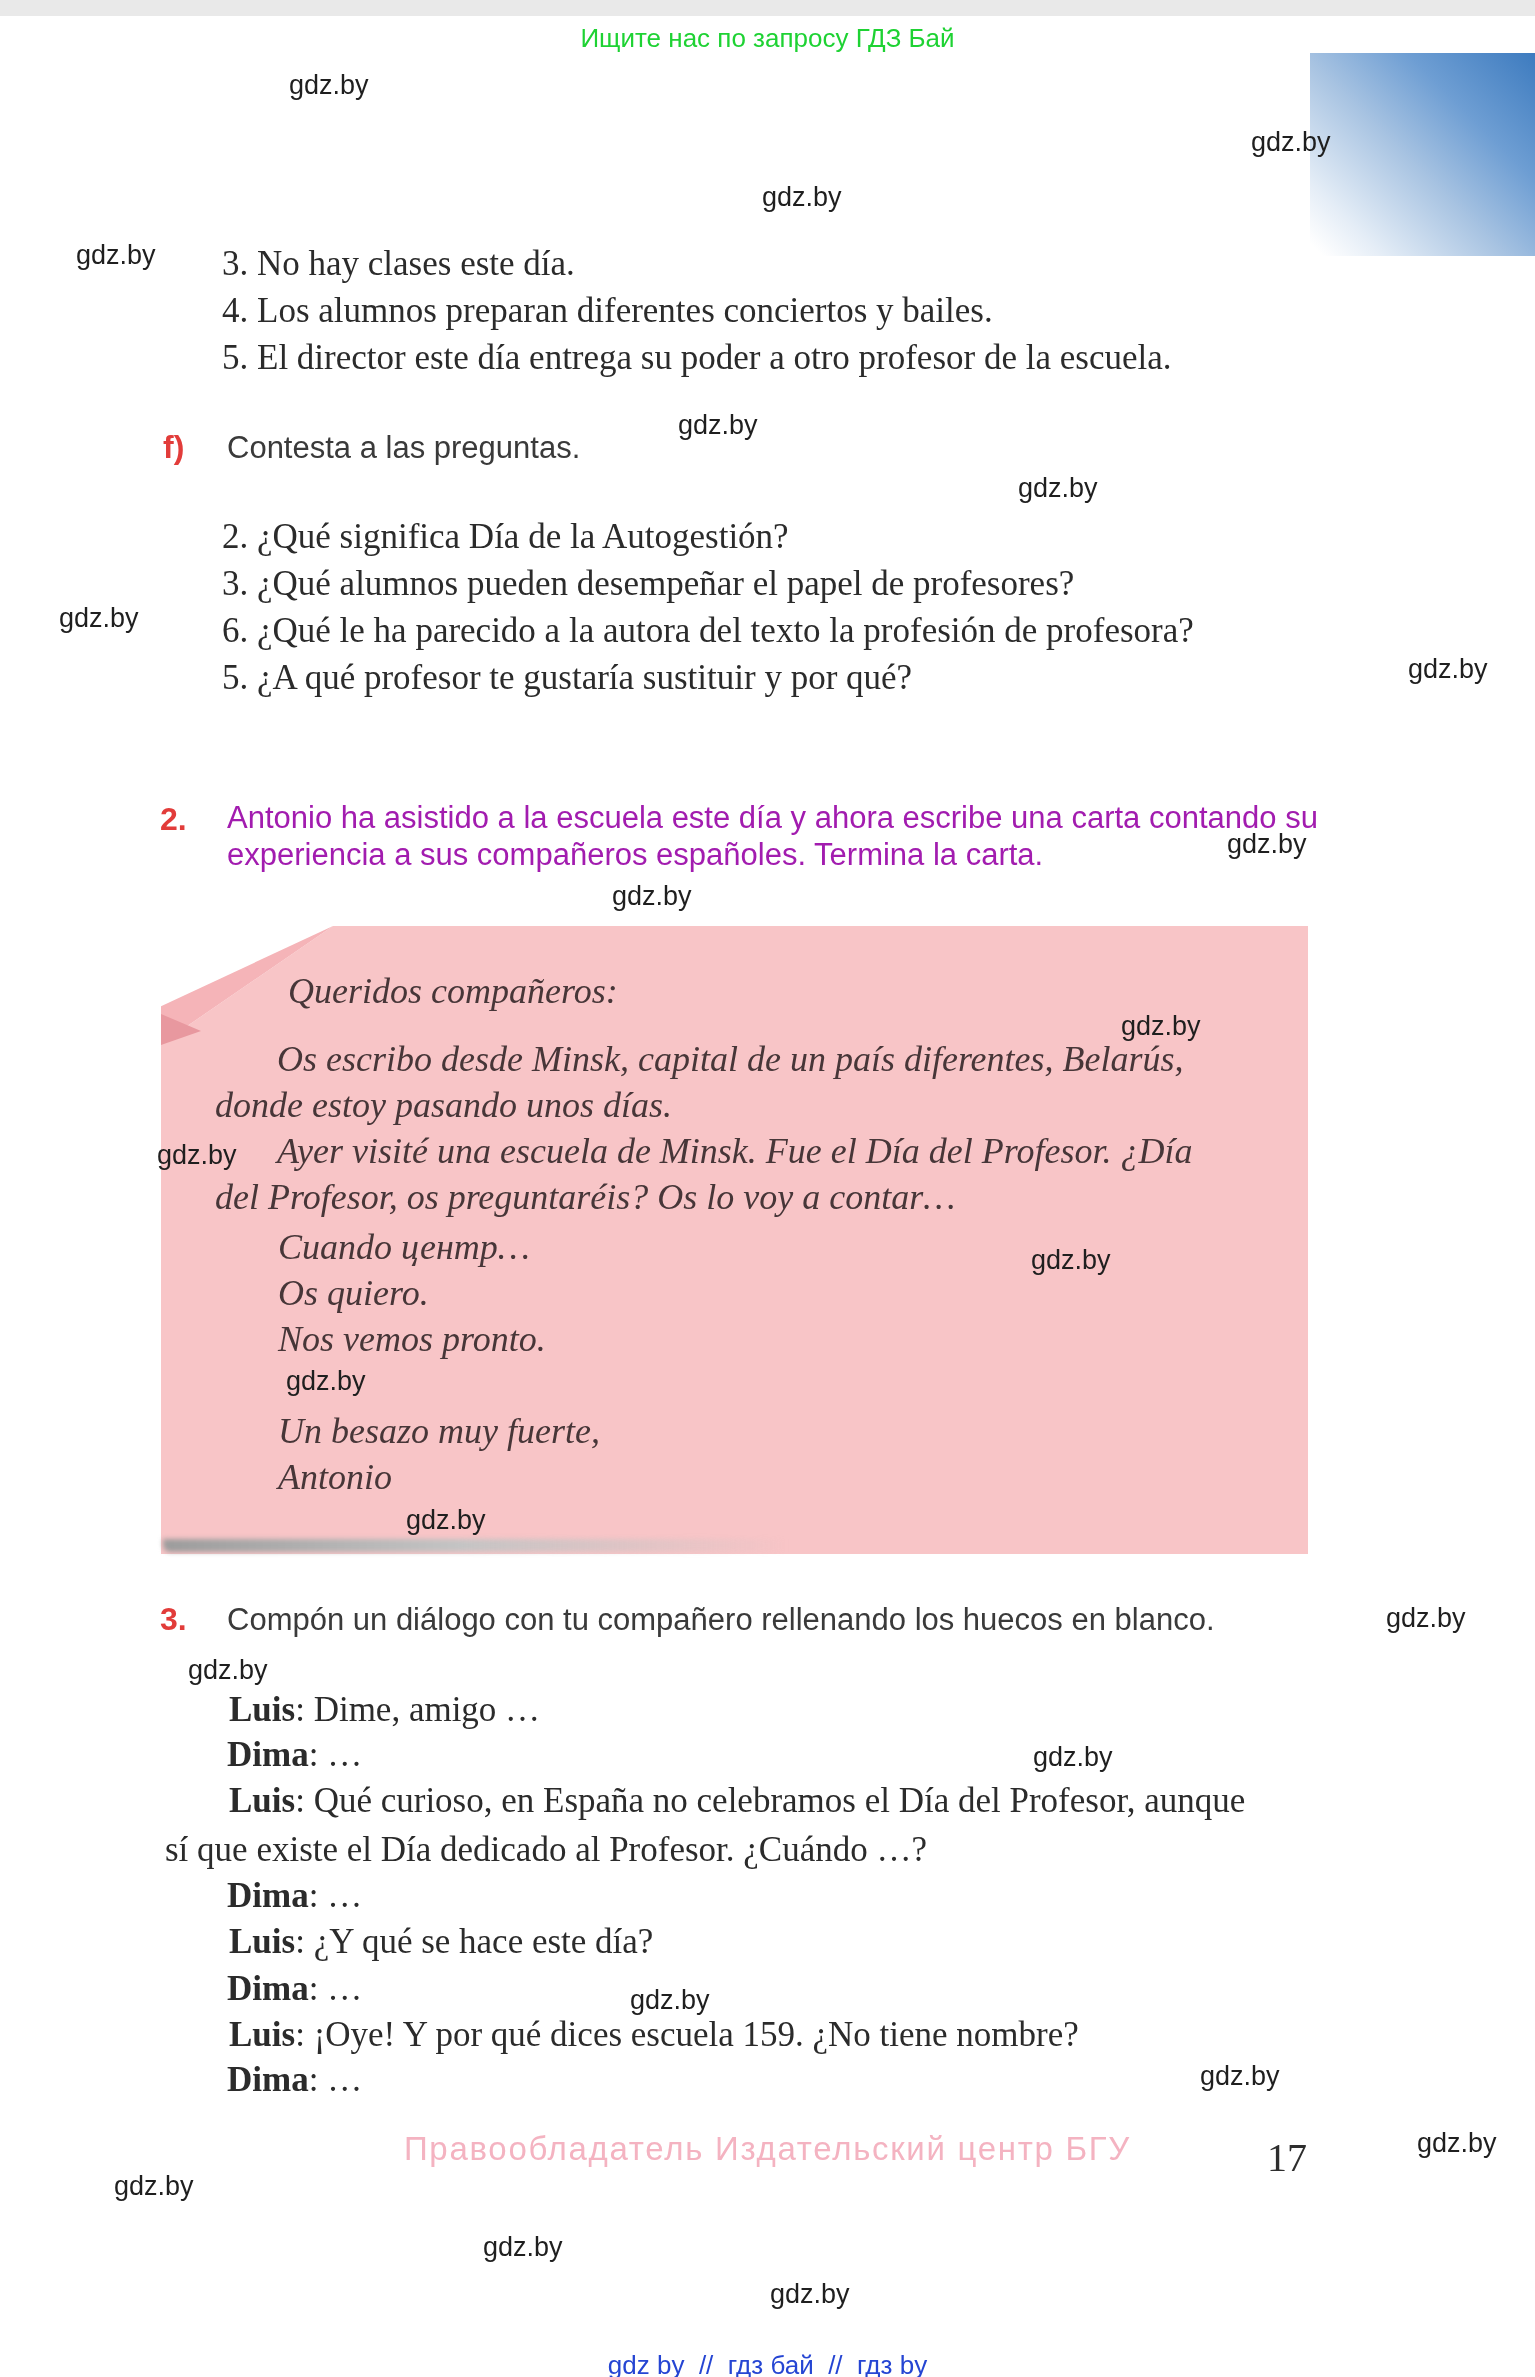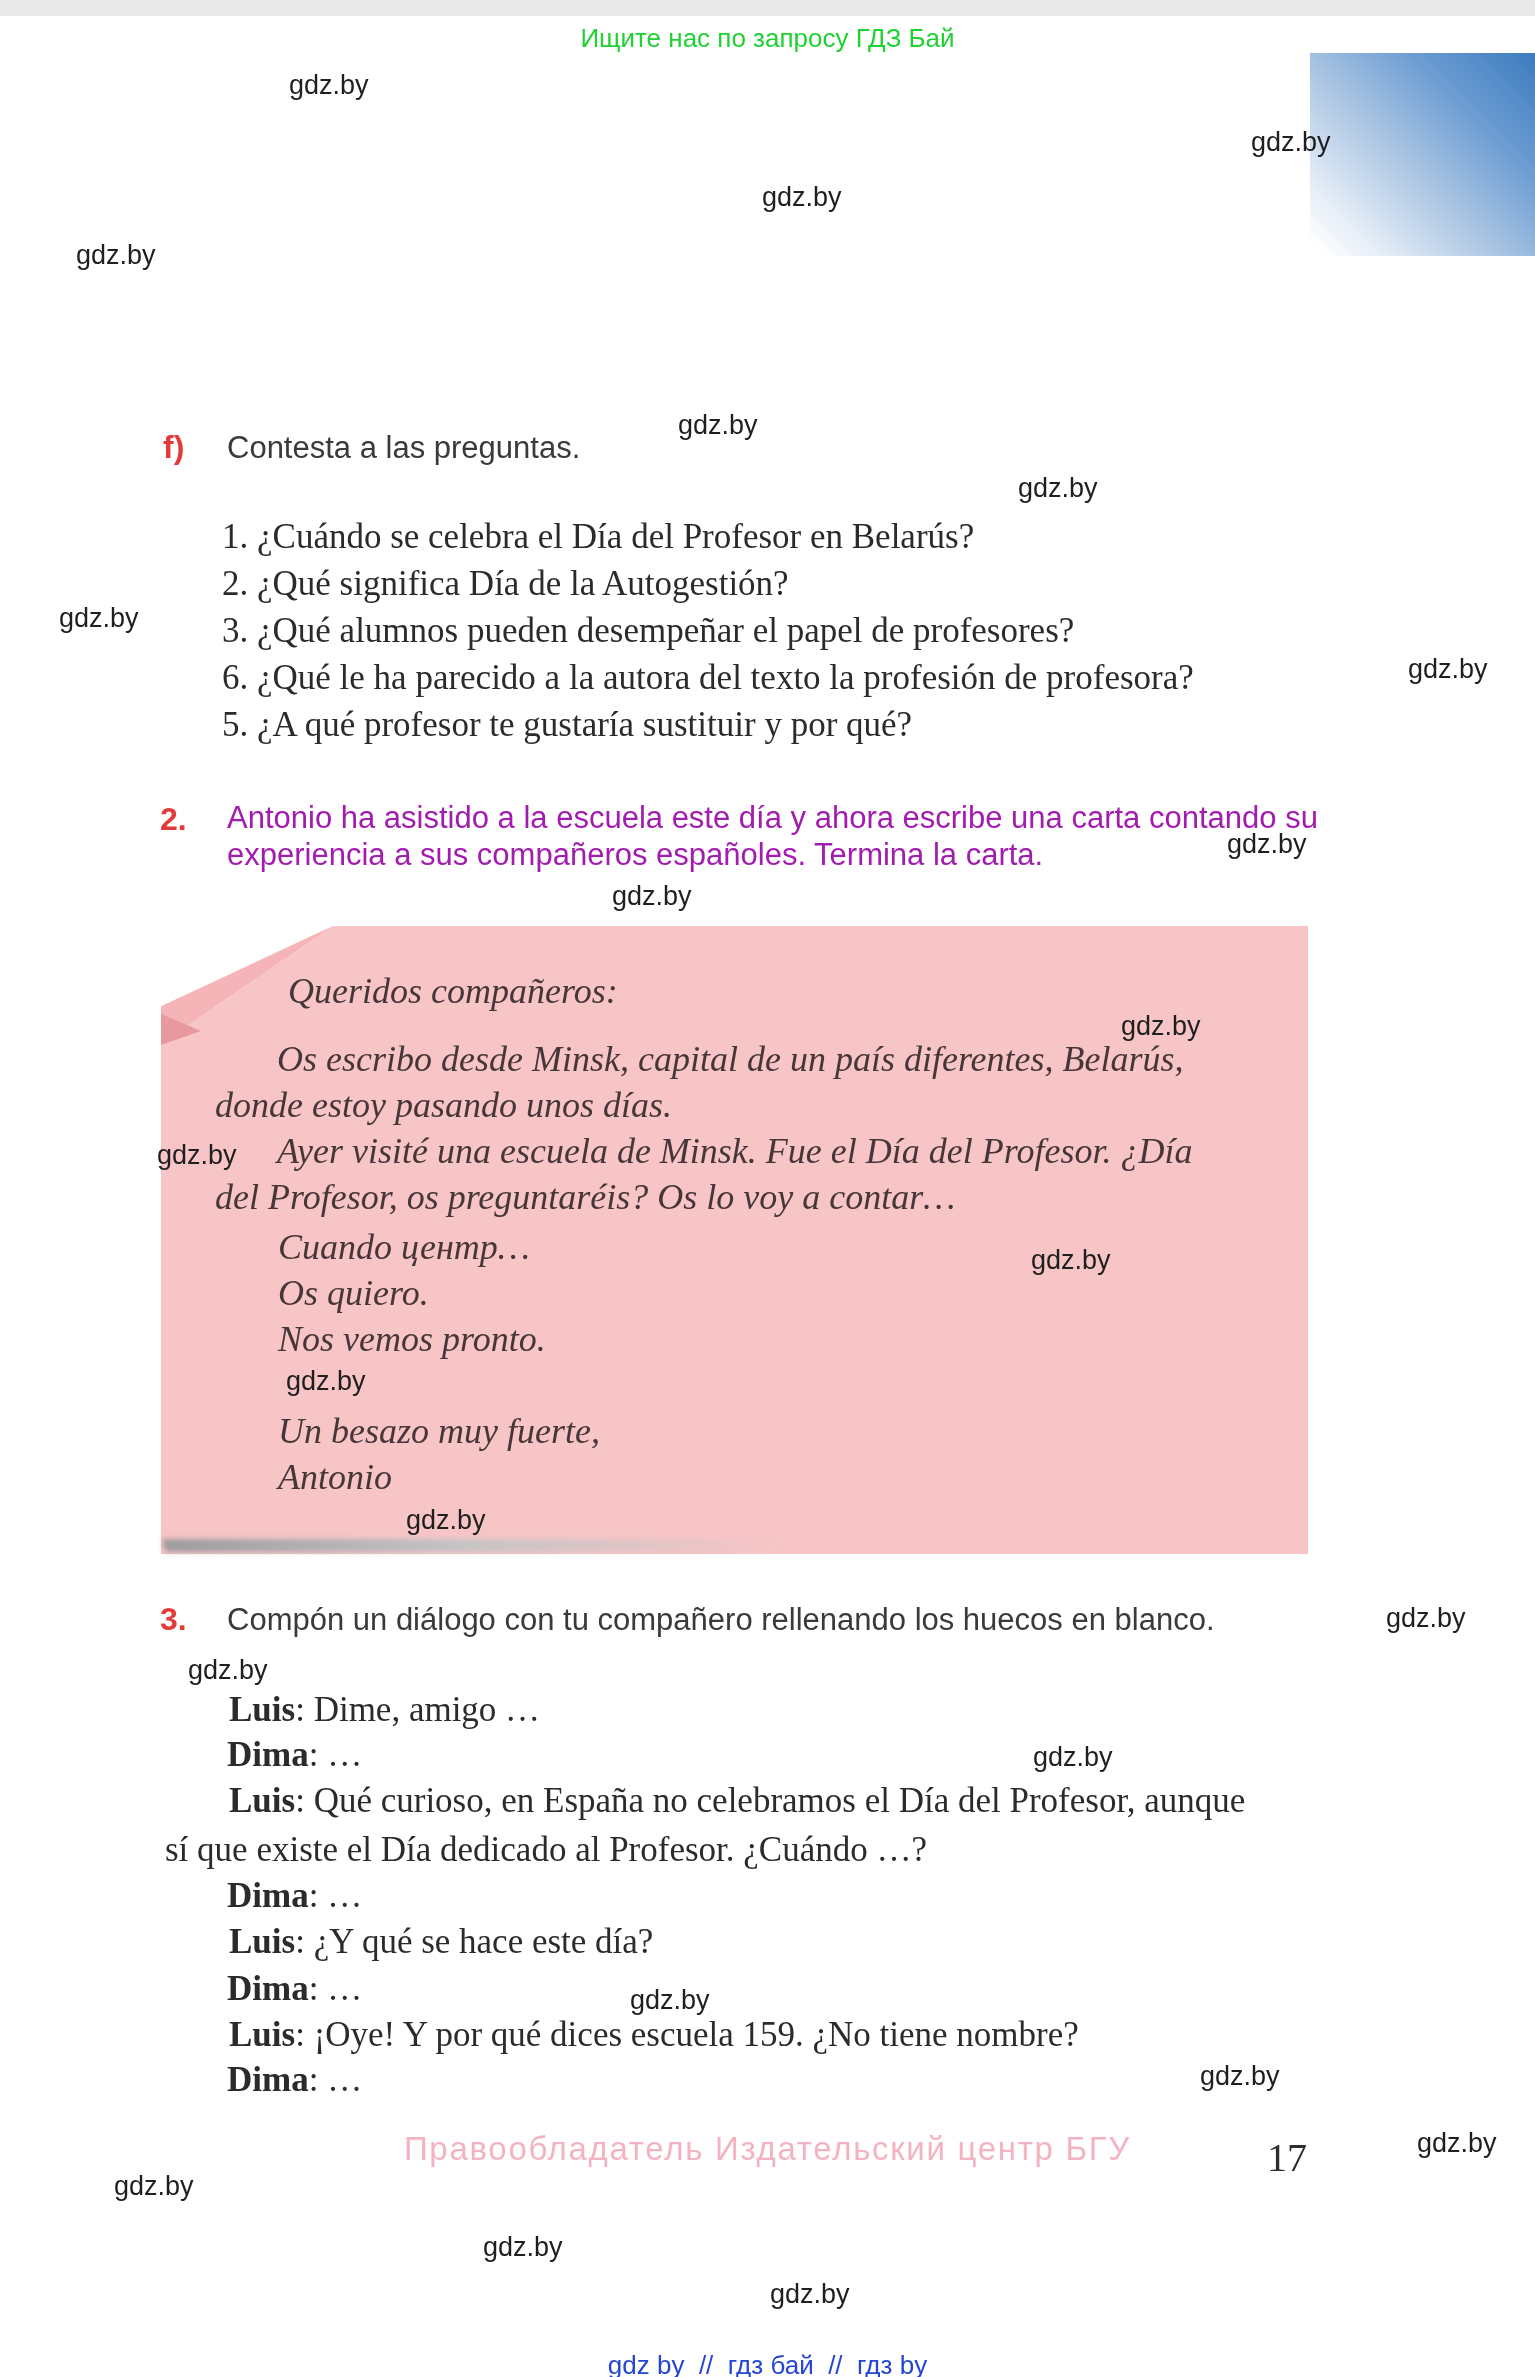--- a/index.html
+++ b/index.html
@@ -124,27 +124,32 @@
       <span class="wm" style="left: 188px; top: 1639px;">gdz.by</span>
       <span class="wm" style="left: 1033px; top: 1726px;">gdz.by</span>
       <span class="wm" style="left: 630px; top: 1969px;">gdz.by</span>
       <span class="wm" style="left: 1200px; top: 2045px;">gdz.by</span>
       <span class="wm" style="left: 1417px; top: 2112px;">gdz.by</span>
       <span class="wm" style="left: 114px; top: 2155px;">gdz.by</span>
       <span class="wm" style="left: 483px; top: 2216px;">gdz.by</span>
       <span class="wm" style="left: 770px; top: 2263px;">gdz.by</span>
     </div>
 
+  <div class="serif block-statements">
+
+  <div class="line">3. No hay clases este día.</div>
+      <div class="line">4. Los alumnos preparan diferentes conciertos y bailes.</div>
+      <div class="line">5. El director este día entrega su poder a otro profesor de la escuela.</div>
+    </div>
 
   <div class="red-label lbl-f">f)</div>
   <div class="sans-instruction instr-f">Contesta a las preguntas.</div>
 
   <div class="serif block-questions">
 
-  <div class="line">1. ¿Cuándo se celebra el Día del Profesor en Belarús?</div>
       <div class="line">2. ¿Qué significa Día de la Autogestión?</div>
       <div class="line">3. ¿Qué alumnos pueden desempeñar el papel de profesores?</div>
       <div class="line">6. ¿Qué le ha parecido a la autora del texto la profesión de profesora?</div>
       <div class="line">5. ¿A qué profesor te gustaría sustituir y por qué?</div>
     </div>
 
   <div class="red-label lbl-2">2.</div>
   <div class="task2-lines">
 
   <div class="line">Antonio ha asistido a la escuela este día y ahora escribe una carta contando su</div>

